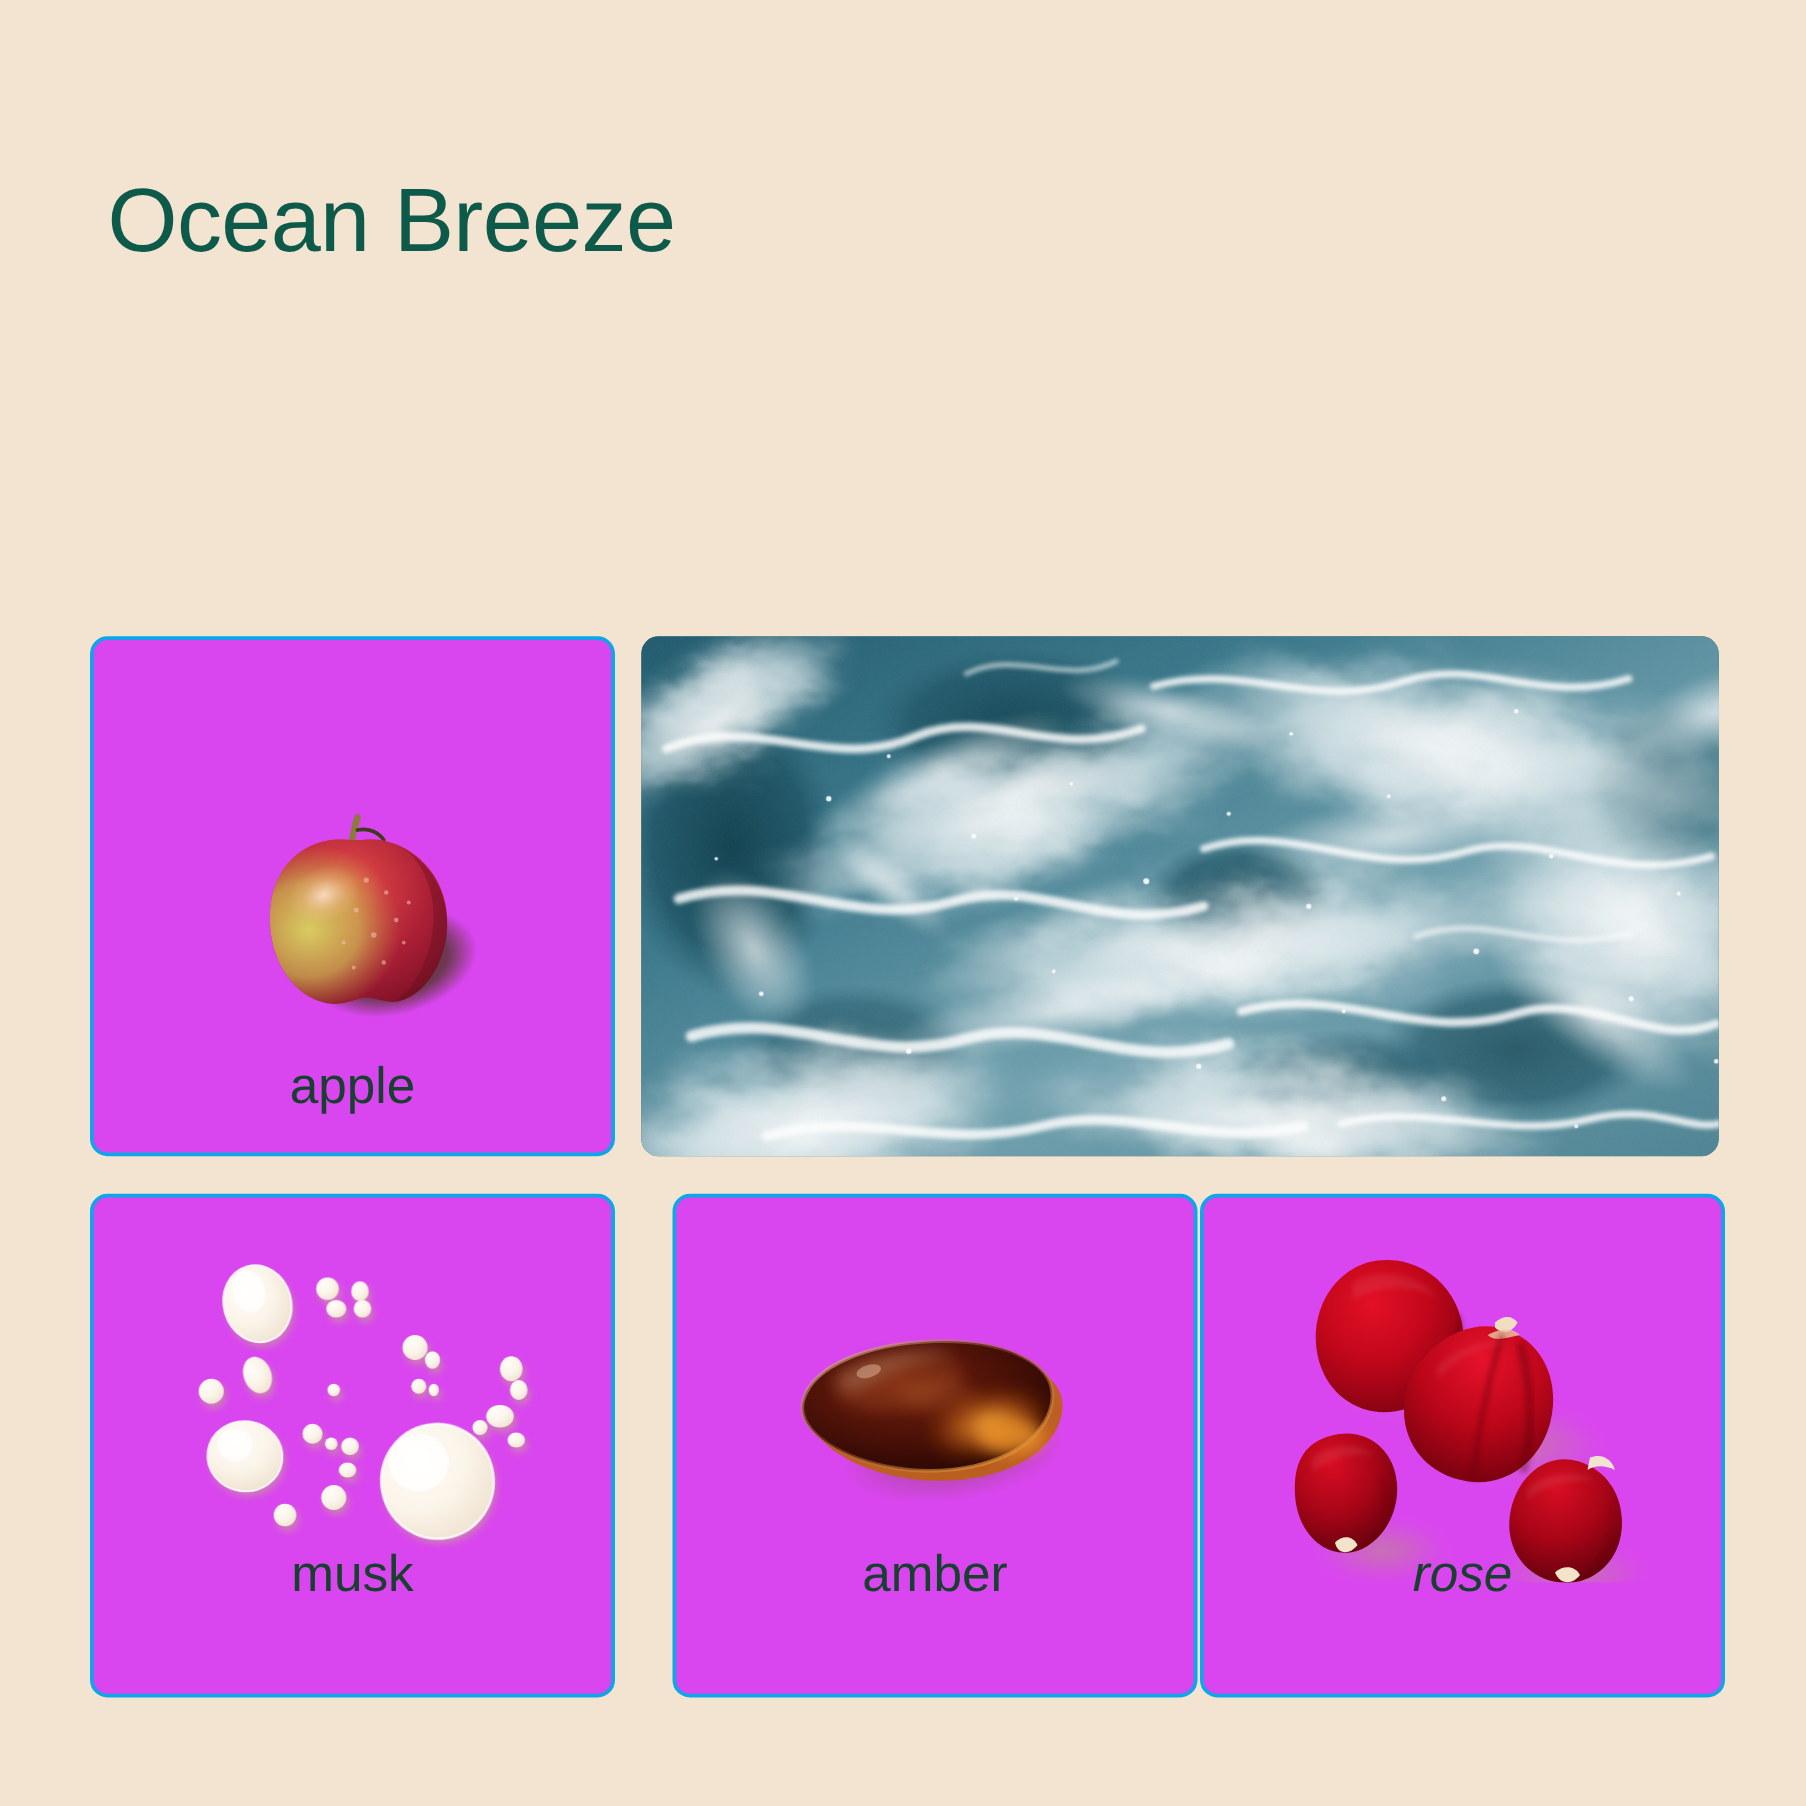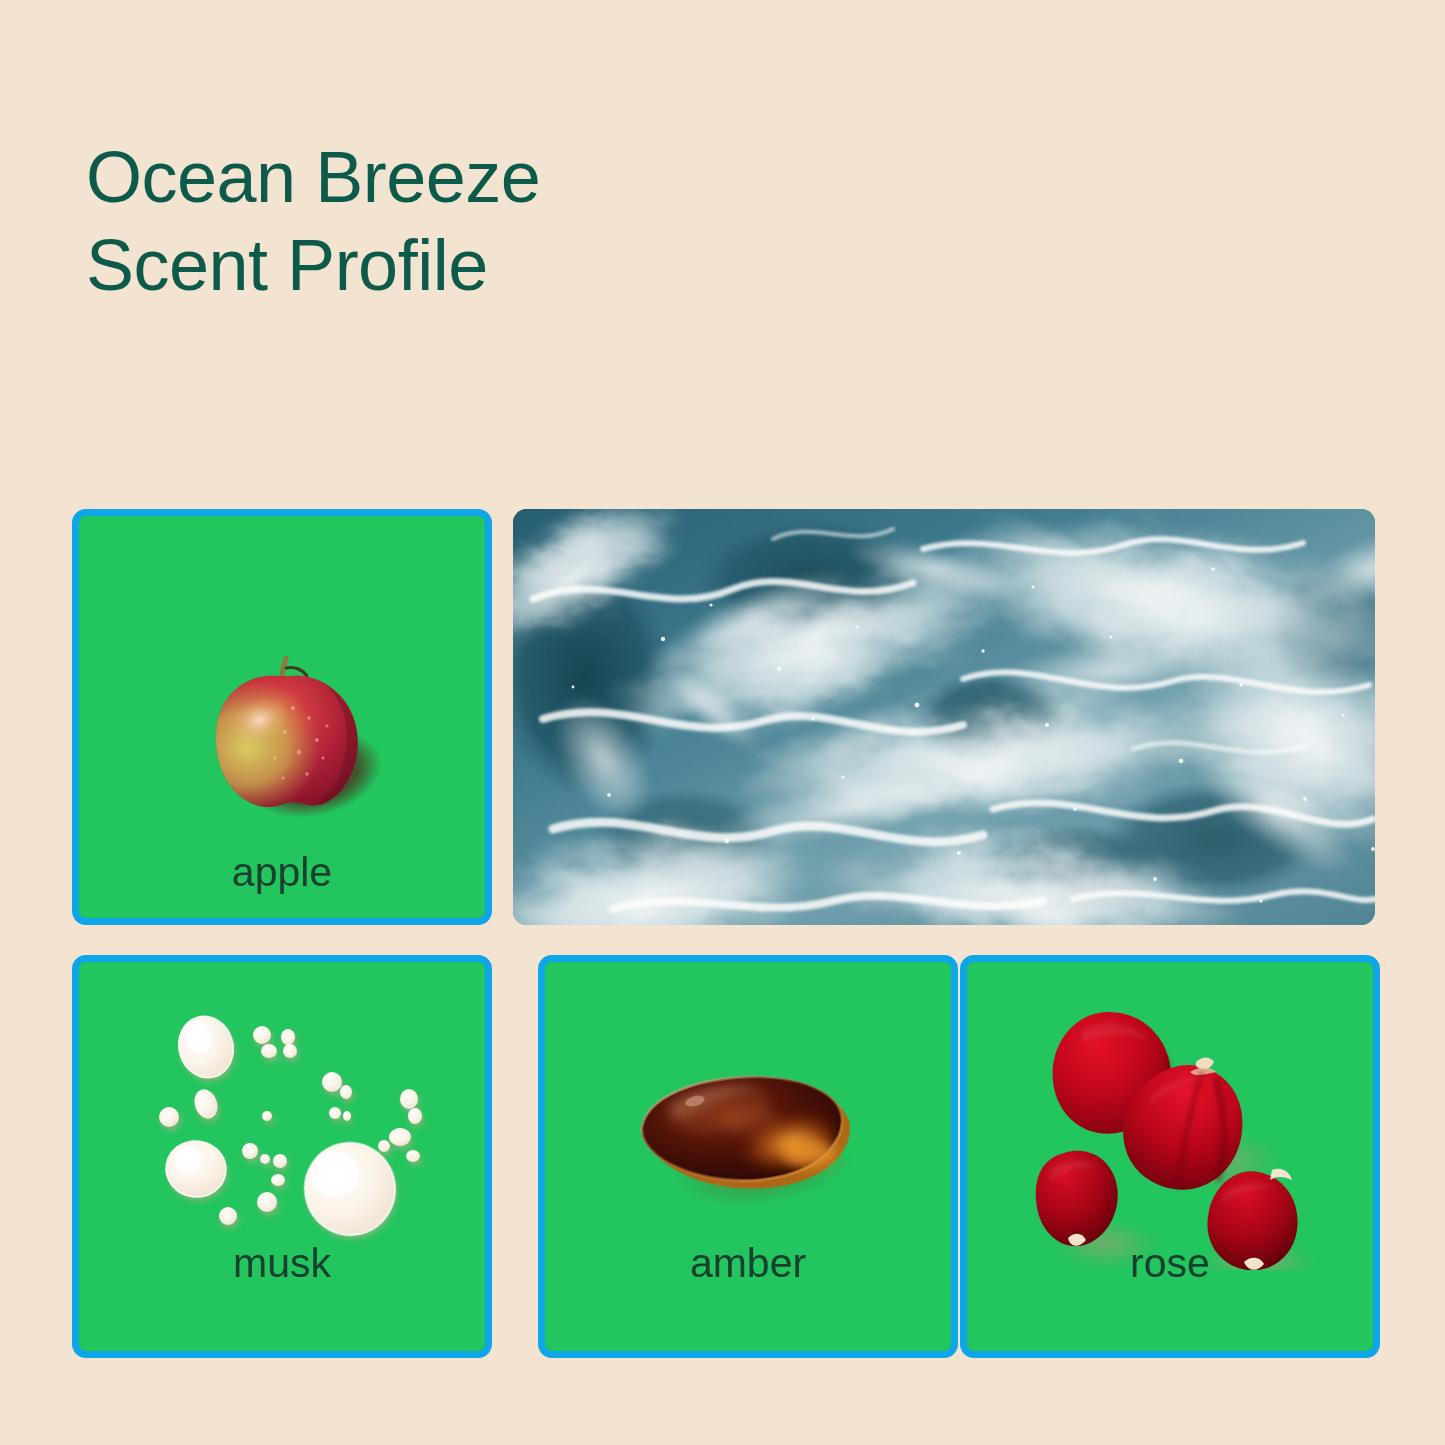--- a/index.html
+++ b/index.html
@@ -31,43 +31,43 @@
     font-weight: 400;
     color: #0e5a4a;
     letter-spacing: -0.5px;
   }
   .title .line { display: block; white-space: pre; }
 
   
   .card {
     position: absolute;
     box-sizing: border-box;
-    border: 7px solid #0ea5e9;
+    border: 3px solid #0ea5e9;
     border-radius: 14px;
-    background: #22c55e;
+    background: #d946ef;
     overflow: hidden;
   }
   .card-apple { left: 72px;  top: 509px;  width: 420px; height: 416px; }
   .card-musk  { left: 72px;  top: 955px;  width: 420px; height: 403px; }
   .card-amber { left: 518px; top: 955px;  width: 420px; height: 403px; margin-left: 20px; }
   .card-rose  { left: 960px; top: 955px;  width: 420px; height: 403px; }
 
   .card-label {
     position: absolute;
     left: 0;
     width: 100%;
     text-align: center;
     font-size: 41px;
     color: #18402f;
     font-weight: 400;
   }
   .card-apple .card-label { top: 333px; }
   .card-musk  .card-label { top: 278px; }
   .card-amber .card-label { top: 278px; }
-  .card-rose  .card-label { top: 278px; }
+  .card-rose  .card-label { top: 278px; font-style: italic; }
 
   
   .hero {
     position: absolute;
     left: 513px;
     top: 509px;
     width: 862px;
     height: 416px;
     border-radius: 14px;
     overflow: hidden;
@@ -119,21 +119,20 @@
   }
   .rose-art svg { display:block; width:100%; height:100%; }
 </style>
 </head>
 <body>
 
 <div class="page">
 
   <h1 class="title">
     <span class="line">Ocean Breeze</span>
-    <span class="line">Scent Profile</span>
   </h1>
 
   <div class="card card-apple">
     <div class="apple-art">
       <svg viewBox="0 0 230 190" xmlns="http://www.w3.org/2000/svg">
         <defs>
           <radialGradient id="appleBody" cx="42%" cy="30%" r="78%">
             <stop offset="0%" stop-color="#e6704e"></stop>
             <stop offset="28%" stop-color="#cf3a41"></stop>
             <stop offset="62%" stop-color="#ab1f36"></stop>

